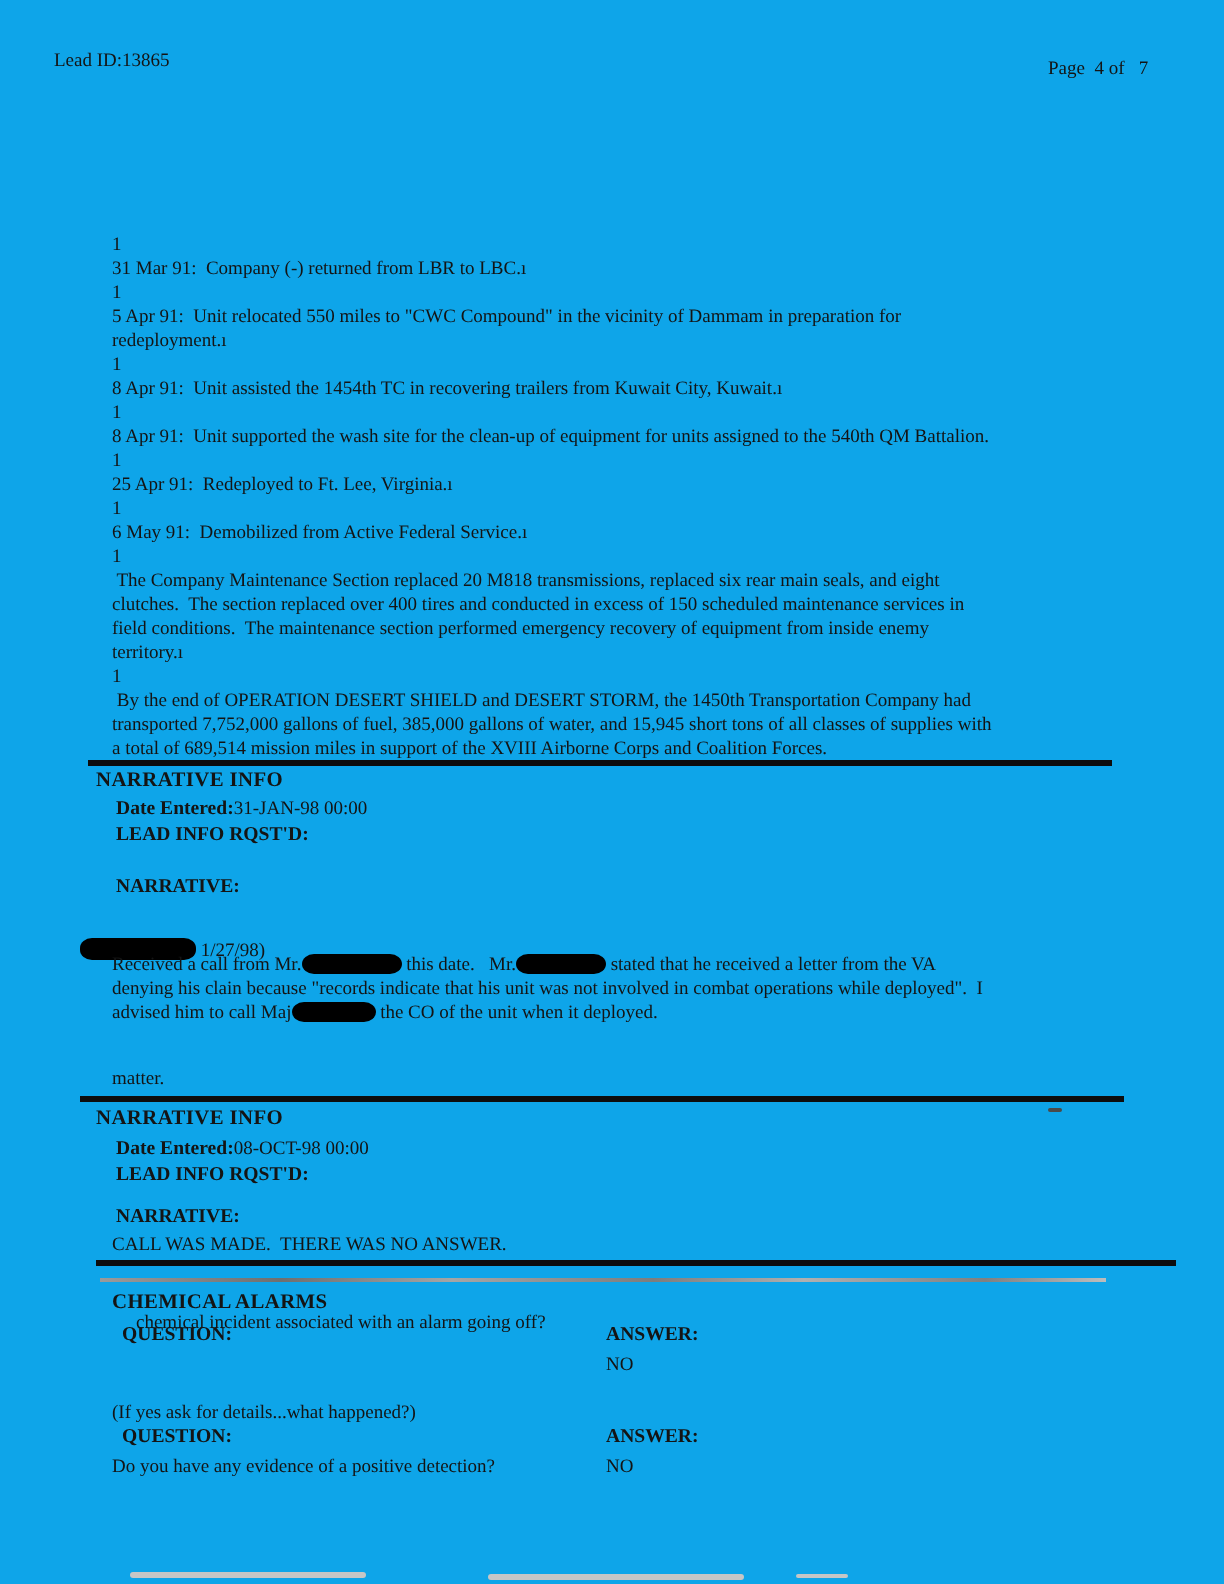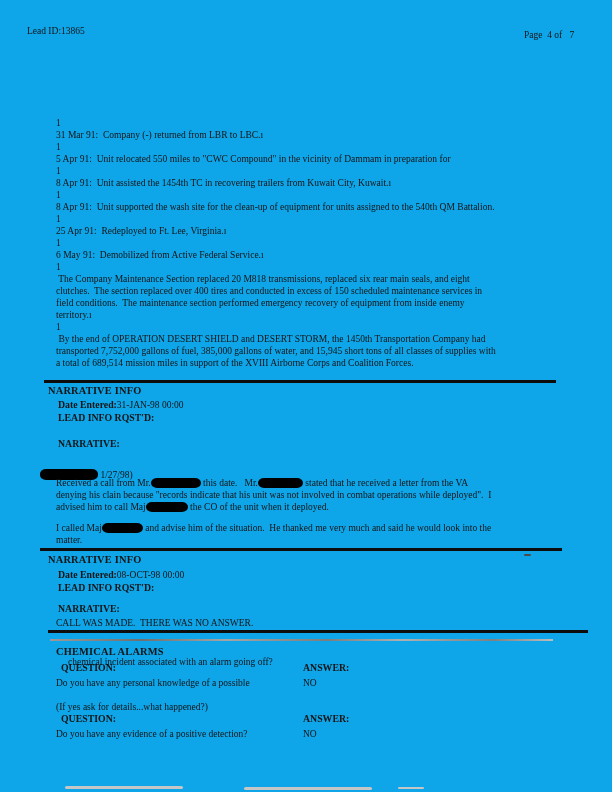--- a/index.html
+++ b/index.html
@@ -28,20 +28,21 @@
 <div class="page">
 
   <div class="t" style="left:27px;top:25px;">Lead ID:13865</div>
   <div class="t" style="left:524px;top:29px;">Page  4 of   7</div>
 
   <div class="hist">
     <div class="bline">1</div>
     <div class="bline">31 Mar 91:  Company (-) returned from LBR to LBC.ı</div>
     <div class="bline">1</div>
     <div class="bline">5 Apr 91:  Unit relocated 550 miles to "CWC Compound" in the vicinity of Dammam in preparation for</div>
+    <div class="bline">redeployment.ı</div>
     <div class="bline">1</div>
     <div class="bline">8 Apr 91:  Unit assisted the 1454th TC in recovering trailers from Kuwait City, Kuwait.ı</div>
     <div class="bline">1</div>
     <div class="bline">8 Apr 91:  Unit supported the wash site for the clean-up of equipment for units assigned to the 540th QM Battalion.</div>
     <div class="bline">1</div>
     <div class="bline">25 Apr 91:  Redeployed to Ft. Lee, Virginia.ı</div>
     <div class="bline">1</div>
     <div class="bline">6 May 91:  Demobilized from Active Federal Service.ı</div>
     <div class="bline">1</div>
     <div class="bline"> The Company Maintenance Section replaced 20 M818 transmissions, replaced six rear main seals, and eight</div>
@@ -59,39 +60,37 @@
   <div class="t" style="left:58px;top:399px;"><span class="lbl">Date Entered:</span><span>31-JAN-98 00:00</span></div>
   <div class="t lbl" style="left:58px;top:412px;">LEAD INFO RQST'D:</div>
   <div class="t lbl" style="left:58px;top:438px;">NARRATIVE:</div>
 
   <div class="t" style="left:40px;top:449px;margin-top:20px;"><span class="redact" style="width: 58px; height: 11px;"></span><span class="seg"> 1/27/98)</span></div>
 
   <div class="t" style="left:56px;top:477px;"><span class="seg">Received a call from Mr.</span><span class="redact" style="width: 50px;"></span><span class="seg"> this date.   Mr.</span><span class="redact" style="width: 45px;"></span><span class="seg"> stated that he received a letter from the VA</span></div>
   <div class="t" style="left:56px;top:489px;"><span class="seg">denying his clain because "records indicate that his unit was not involved in combat operations while deployed".  I</span></div>
   <div class="t" style="left:56px;top:501px;text-align:center;"><span class="seg">advised him to call Maj</span><span class="redact" style="width: 42px;"></span><span class="seg"> the CO of the unit when it deployed.</span></div>
 
-  <div class="t" style="left:56px;top:522px;"><span class="seg">I called Maj</span><span class="redact" style="width: 41px;"></span><span class="seg"> and advise him of the situation.  He thanked me very much and said he would look into the</span></div>
   <div class="t" style="left:56px;top:534px;"><span class="seg">matter.</span></div>
 
   <div class="rule" style="left:40px;top:548px;width:522px;height:3px;"></div>
   <div class="artifact dark" style="left:524px;top:554px;width:7px;height:2px;"></div>
   <div class="t title" style="left:48px;top:554px;">NARRATIVE INFO</div>
   <div class="t" style="left:58px;top:569px;"><span class="lbl">Date Entered:</span><span>08-OCT-98 00:00</span></div>
   <div class="t lbl" style="left:58px;top:582px;">LEAD INFO RQST'D:</div>
   <div class="t lbl" style="left:58px;top:603px;">NARRATIVE:</div>
   <div class="t" style="left:56px;top:617px;">CALL WAS MADE.  THERE WAS NO ANSWER.</div>
 
   <div class="rule" style="left:48px;top:630px;width:540px;height:3px;"></div>
   <div class="rule-gray" style="left:50px;top:639px;width:503px;"></div>
 
   <div class="t title" style="left:56px;top:646px;">CHEMICAL ALARMS</div>
 
   <div class="t lbl" style="left:61px;top:662px;">QUESTION:</div>
   <div class="t lbl" style="left:303px;top:662px;">ANSWER:</div>
-  <div class="t" style="left:56px;top:677px;">Do you have any personal knowledge of a possible</div>
   <div class="t" style="left:303px;top:677px;">NO</div>
   <div class="t" style="left:56px;top:656px;margin-left:12px;">chemical incident associated with an alarm going off?</div>
   <div class="t" style="left:56px;top:701px;">(If yes ask for details...what happened?)</div>
 
   <div class="t lbl" style="left:61px;top:713px;">QUESTION:</div>
   <div class="t lbl" style="left:303px;top:713px;">ANSWER:</div>
   <div class="t" style="left:56px;top:728px;">Do you have any evidence of a positive detection?</div>
   <div class="t" style="left:303px;top:728px;">NO</div>
 
   <div class="artifact" style="left:65px;top:786px;width:118px;height:3px;"></div>

